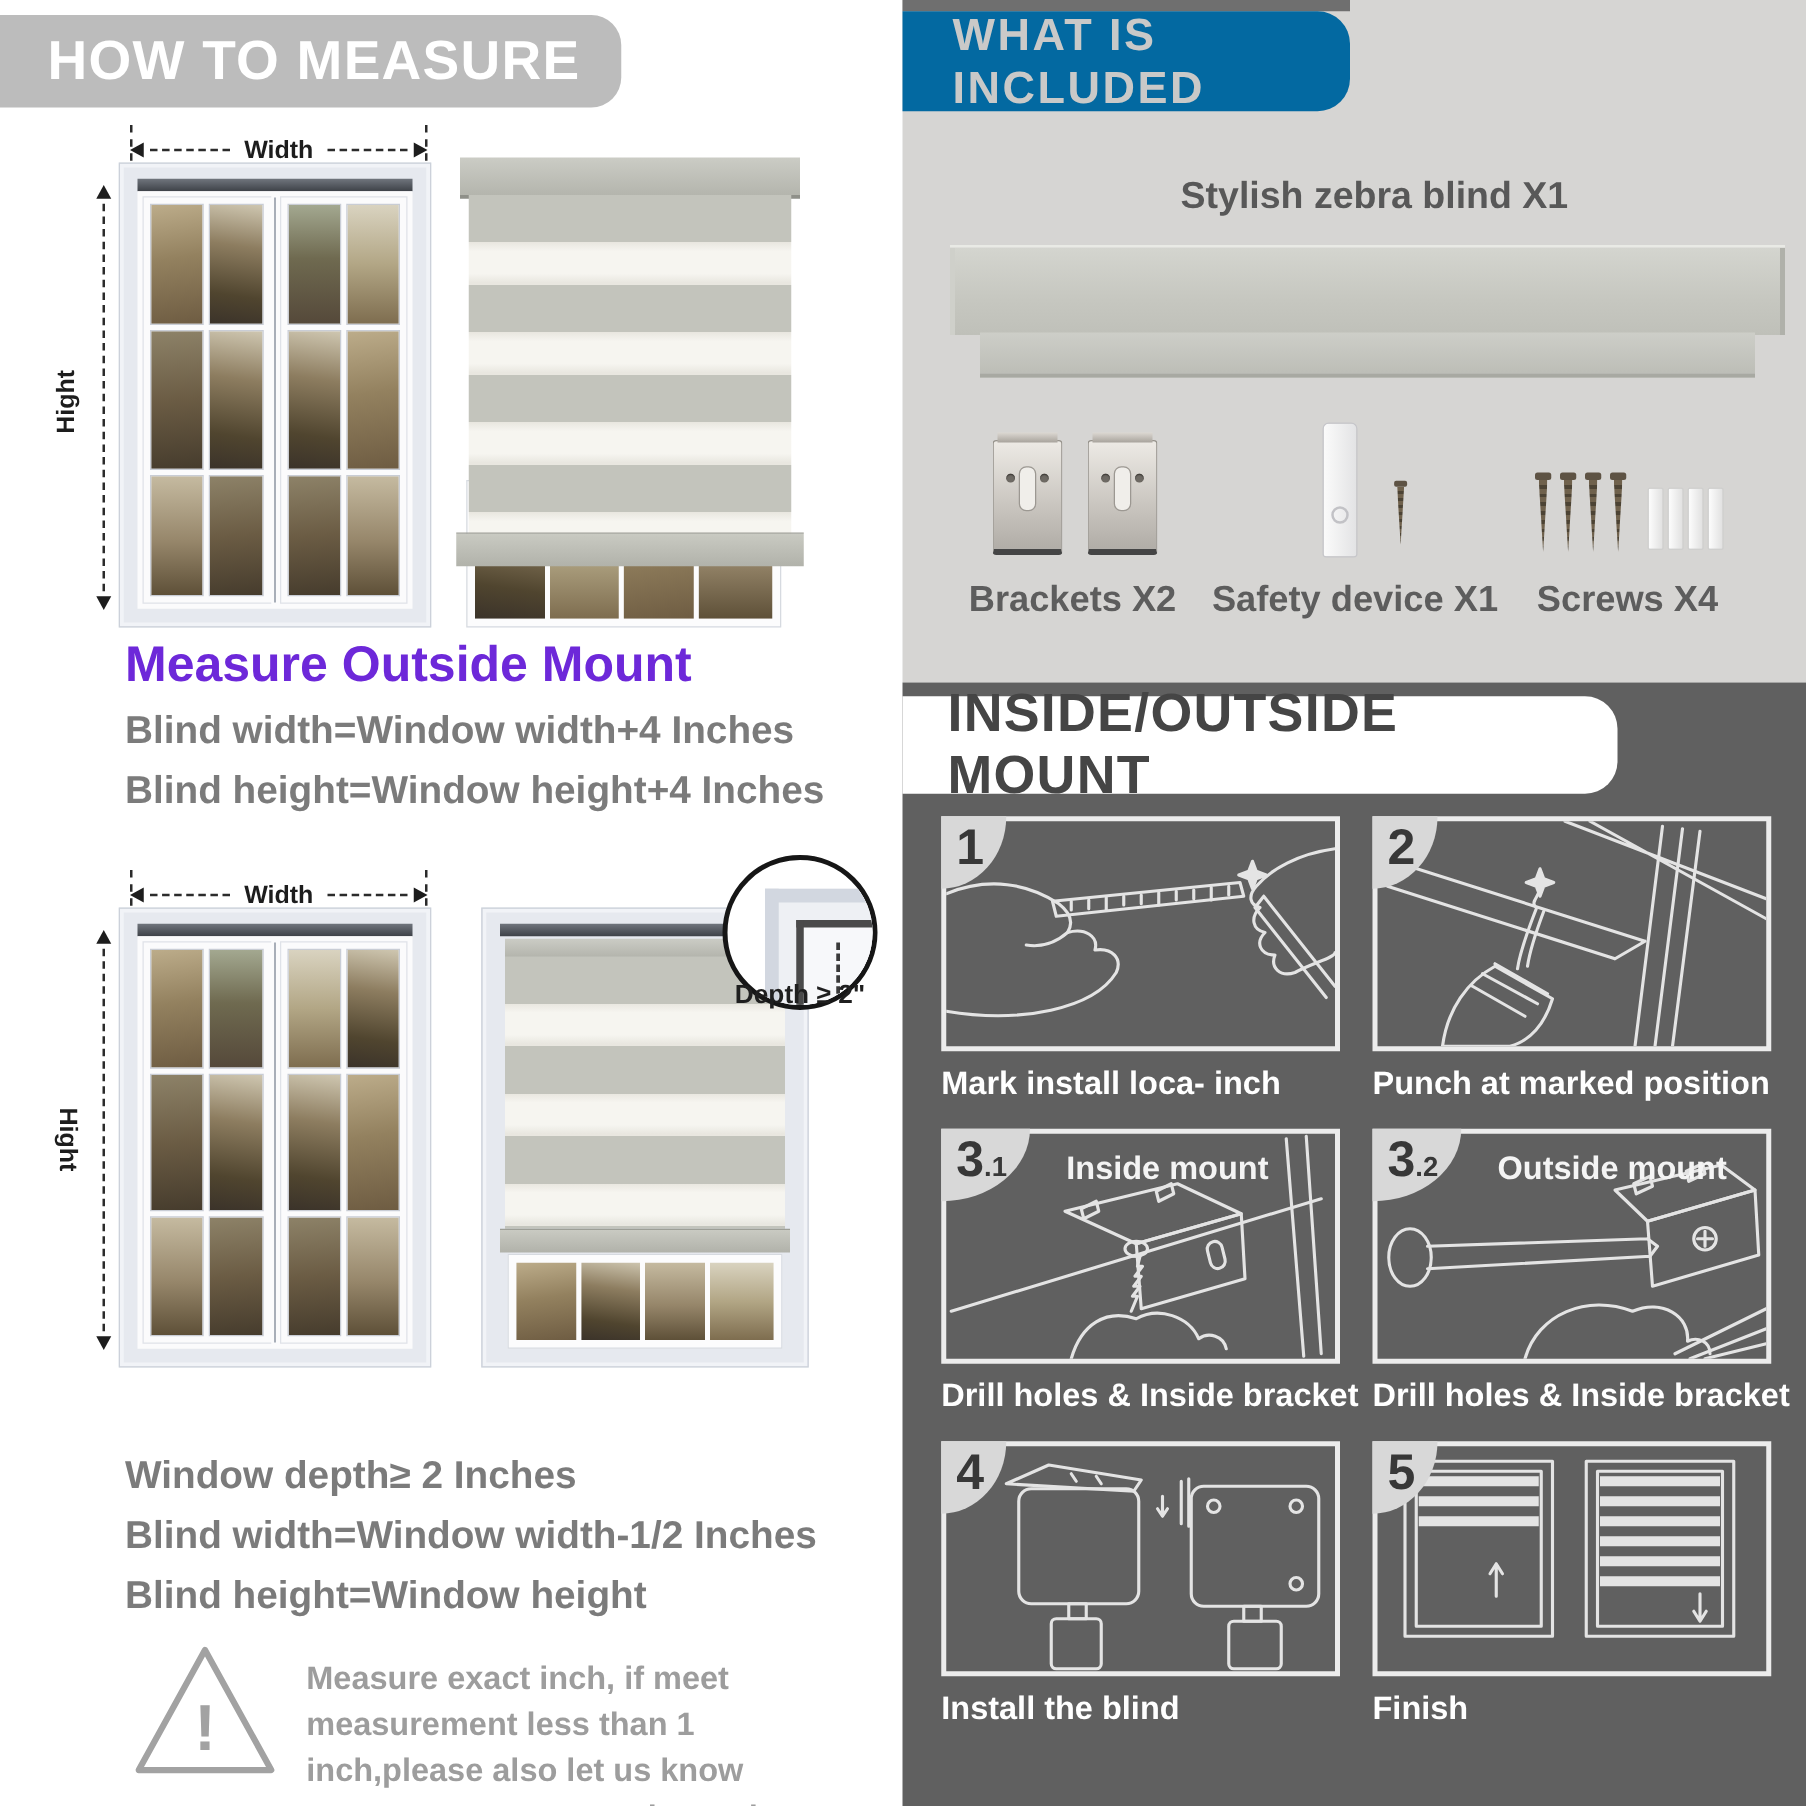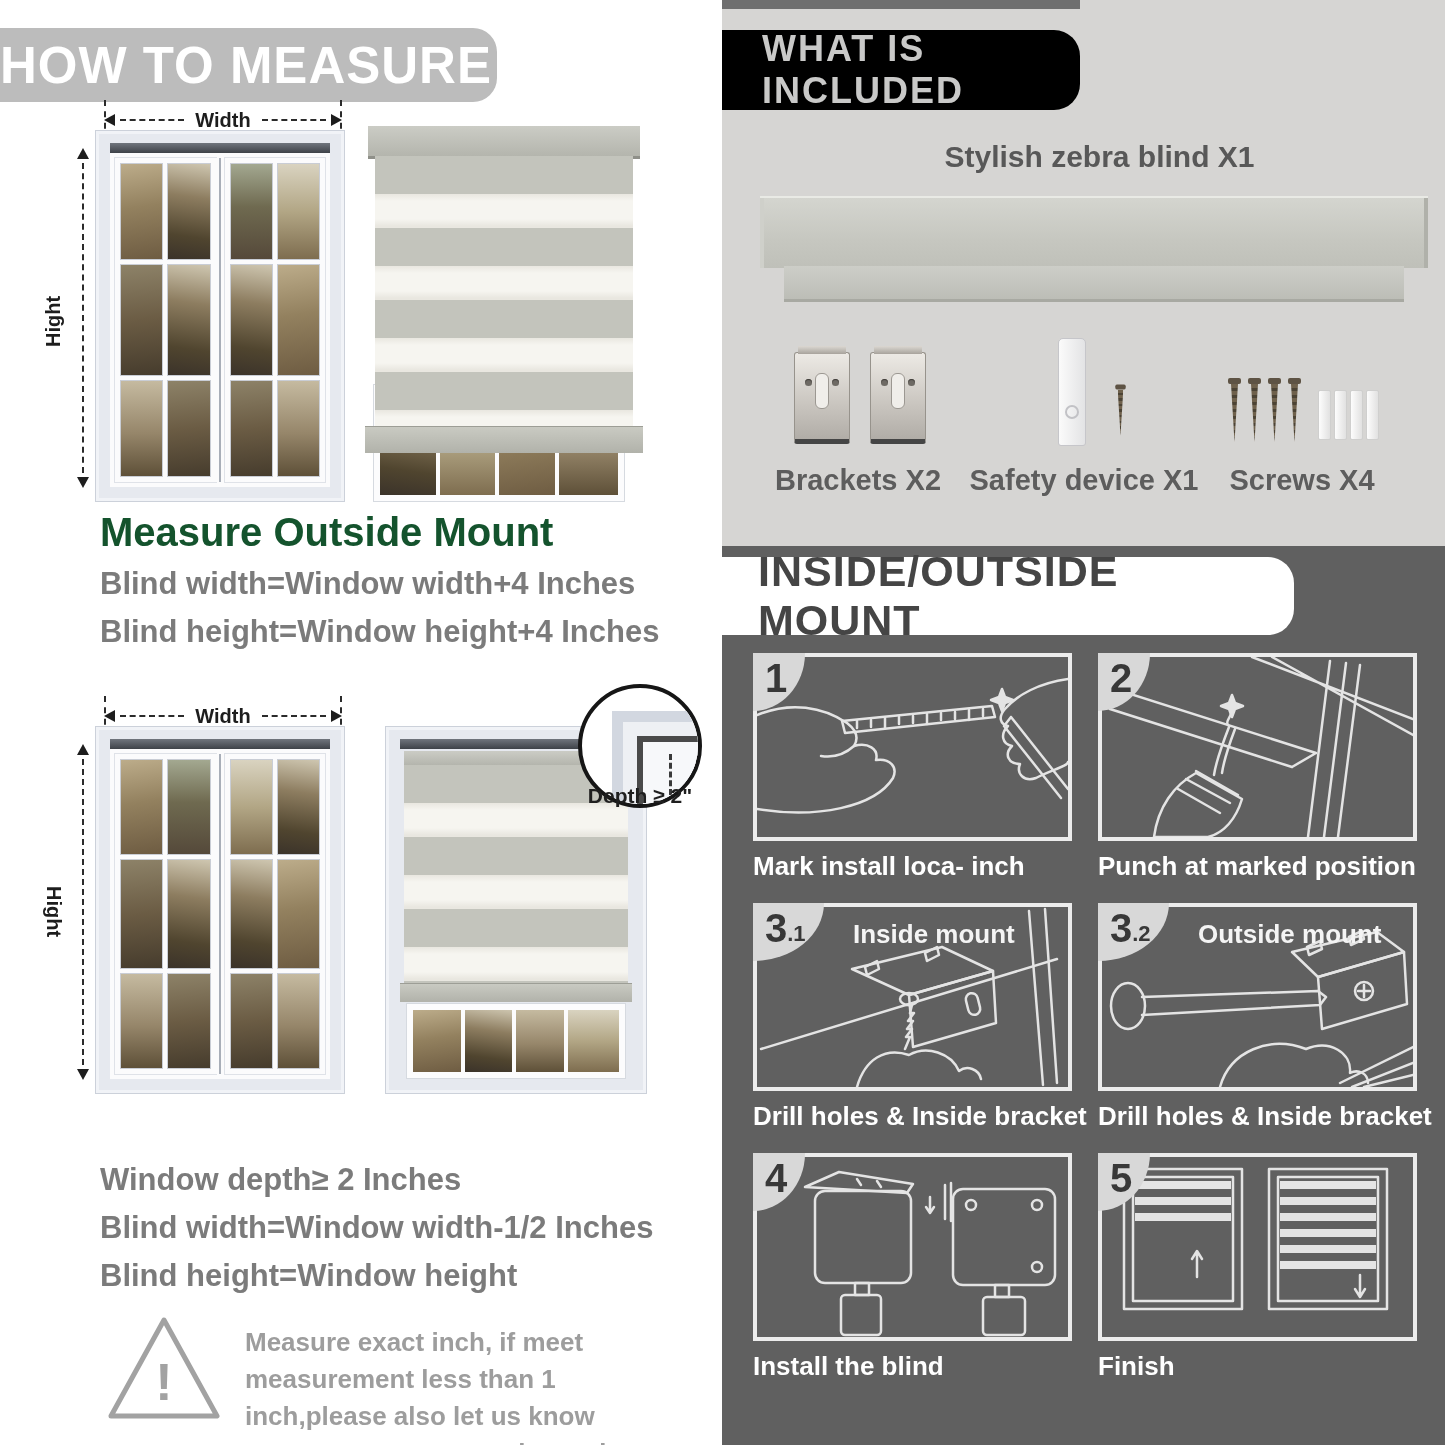--- a/index.html
+++ b/index.html
@@ -1,23 +1,23 @@
 <!DOCTYPE html>
 <html><head>
 <meta charset="utf-8">
 <style>
   html,body{margin:0;padding:0;background:#fff;}
   .page{position:relative;width:1445px;height:1445px;background:#ffffff;overflow:hidden;
         font-family:"Liberation Sans", sans-serif;}
   .abs{position:absolute;}
 
   
-  .h1-banner{position:absolute;left:0;top:28px;width:497px;height:74px;background:#bcbcbc;
-    border-radius:0 24px 24px 0;display:flex;align-items:center;box-sizing:border-box;
-    color:#ffffff;font-size:51px;font-weight:bold;letter-spacing:1px;}
+  .h1-banner{position:absolute;left:0;top:12px;width:497px;height:74px;background:#bcbcbc;
+    border-radius:0 24px 24px 0;display:flex;align-items:center;padding-left:38px;box-sizing:border-box;
+    color:#ffffff;font-size:44px;font-weight:bold;letter-spacing:1px;}
 
   
   .win{position:absolute;background:#e6e9ef;border:1px solid #ccd1da;box-shadow:inset 0 0 0 3px #f1f3f7;}
   .win-top{position:absolute;left:14px;right:14px;top:12px;height:10px;background:linear-gradient(180deg,#70757d,#3e4248);}
   .win-body{position:absolute;left:14px;right:14px;top:22px;bottom:14px;background:#fbfbfc;display:flex;padding:5px;box-sizing:border-box;}
   .casement{flex:1;display:grid;grid-template-columns:1fr 1fr;grid-template-rows:1fr 1.15fr 1fr;gap:6px;
     border:6px solid #fbfbfc;outline:1px solid #dfe2e8;background:#fbfbfc;}
   .mull{width:9px;background:linear-gradient(90deg,#fbfbfc 0 3px,#a8aeb8 3px 5px,#fbfbfc 5px 9px);}
   .pane{outline:1px solid #c9cdd5;}
   .p1{background:linear-gradient(172deg,#bcac8a 0%,#93815f 45%,#6e5c42 100%);}
@@ -44,42 +44,42 @@
   
   .zebra{background:repeating-linear-gradient(180deg,
       #c3c4bc 0px,#c3c4bc 38px,
       #e9e7e0 38px,#f6f5f0 45px,#f6f5f0 63px,#e9e7e0 70px,#e9e7e0 72px);}
   .cassette{position:absolute;background:linear-gradient(180deg,#cbccc5,#b4b5ad);border-bottom:3px solid #8f9089;}
   .botrail{position:absolute;background:linear-gradient(180deg,#c9cac2,#b1b2aa);border-top:1px solid #9d9e96;}
   .miniwin{position:absolute;background:#fcfcfd;border:1px solid #d6dae0;display:flex;padding:6px;box-sizing:border-box;gap:0;}
   .miniwin .mpane{flex:1;outline:4px solid #fcfcfd;}
 
   
-  .t-head{position:absolute;color:#14532d;font-size:40px;font-weight:bold;}
+  .t-head{position:absolute;color:#6d28d9;font-size:40px;font-weight:bold;}
   .t-line{position:absolute;color:#7b7b7b;font-size:31px;font-weight:bold;}
   .warn-wrap{position:absolute;left:105px;top:1312px;width:560px;display:flex;align-items:flex-start;}
   .warn-tri{position:relative;width:118px;height:112px;flex:none;}
   .warn-txt{margin-left:22px;margin-top:12px;color:#9d9d9d;font-size:26px;font-weight:bold;line-height:37px;width:412px;}
 
   
   .mag{position:absolute;left:578px;top:684px;width:124px;height:124px;border:4px solid #161616;border-radius:50%;
        background:#ffffff;overflow:hidden;box-sizing:border-box;}
   .mag-a{position:absolute;left:26%;top:20%;right:-12%;bottom:-12%;background:#eef0f4;
        border-left:11px solid #d2d7e0;border-top:11px solid #d2d7e0;}
   .mag-b{position:absolute;left:14px;top:14px;right:-8px;bottom:-8px;background:#f7f8fa;
        border-left:6px solid #4a4a4a;border-top:6px solid #4a4a4a;}
   .mag-c{position:absolute;left:26px;top:12px;bottom:-4px;width:0;border-left:3px dashed #3a3a3a;}
   .depth-lbl{position:absolute;left:560px;top:784px;width:160px;text-align:center;color:#1f1f1f;font-size:21px;font-weight:bold;}
 
   
   .right-panel{position:absolute;left:722px;top:0;width:723px;height:1445px;}
   .sec-included{position:absolute;left:0;top:0;width:100%;height:546px;background:#d6d5d3;}
   .incl-darkbar{position:absolute;left:0;top:0;width:358px;height:9px;background:#6f6f6f;}
-  .h2-banner{position:absolute;left:0;top:9px;width:358px;height:80px;background:#000000;border-radius:0 26px 26px 0;
-    display:flex;align-items:center;padding-left:40px;box-sizing:border-box;color:#c9c9c8;font-size:36px;font-weight:bold;letter-spacing:2px;margin-top:21px;}
+  .h2-banner{position:absolute;left:0;top:9px;width:358px;height:80px;background:#0369a1;border-radius:0 26px 26px 0;
+    display:flex;align-items:center;padding-left:40px;box-sizing:border-box;color:#c9c9c8;font-size:36px;font-weight:bold;letter-spacing:2px;}
   .blind-name{position:absolute;left:0;top:140px;width:100%;text-align:center;color:#585858;font-size:30px;font-weight:bold;margin-left:16px;}
   .rail-main{position:absolute;left:38px;top:196px;width:668px;height:70px;
     background:linear-gradient(180deg,#d4d5cf 0%,#c6c7c0 60%,#bfc0b9 100%);border-top:2px solid #e9eae5;box-shadow:inset -4px 0 0 #b0b1aa,inset 4px 0 0 #cfd0ca;}
   .rail-bottom{position:absolute;left:62px;top:266px;width:620px;height:36px;
     background:linear-gradient(180deg,#cdcec8 0%,#bbbcb5 100%);box-shadow:inset 0 -3px 0 #a8a9a2;}
   .bracket{position:absolute;width:54px;height:86px;background:linear-gradient(180deg,#edeae5,#c9c5bf 60%,#b1ada7);
     border:1px solid #97938c;border-bottom:5px solid #454545;border-radius:3px;}
   .bracket::before{content:"";position:absolute;top:-7px;left:3px;right:3px;height:8px;background:linear-gradient(180deg,#dcd8d2,#a8a39c);}
   .bracket::after{content:"";position:absolute;left:50%;top:20px;width:12px;height:34px;transform:translateX(-50%);
     background:#f0eeea;border:1px solid #9c9892;border-radius:6px;}

